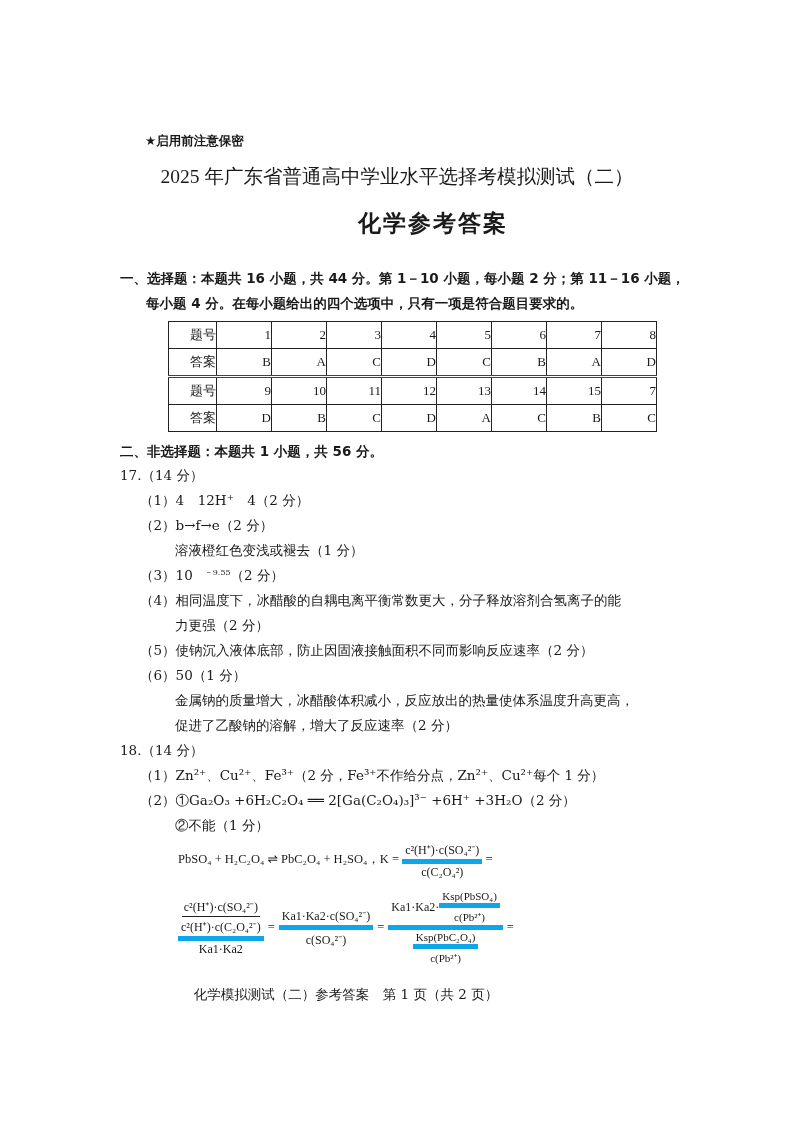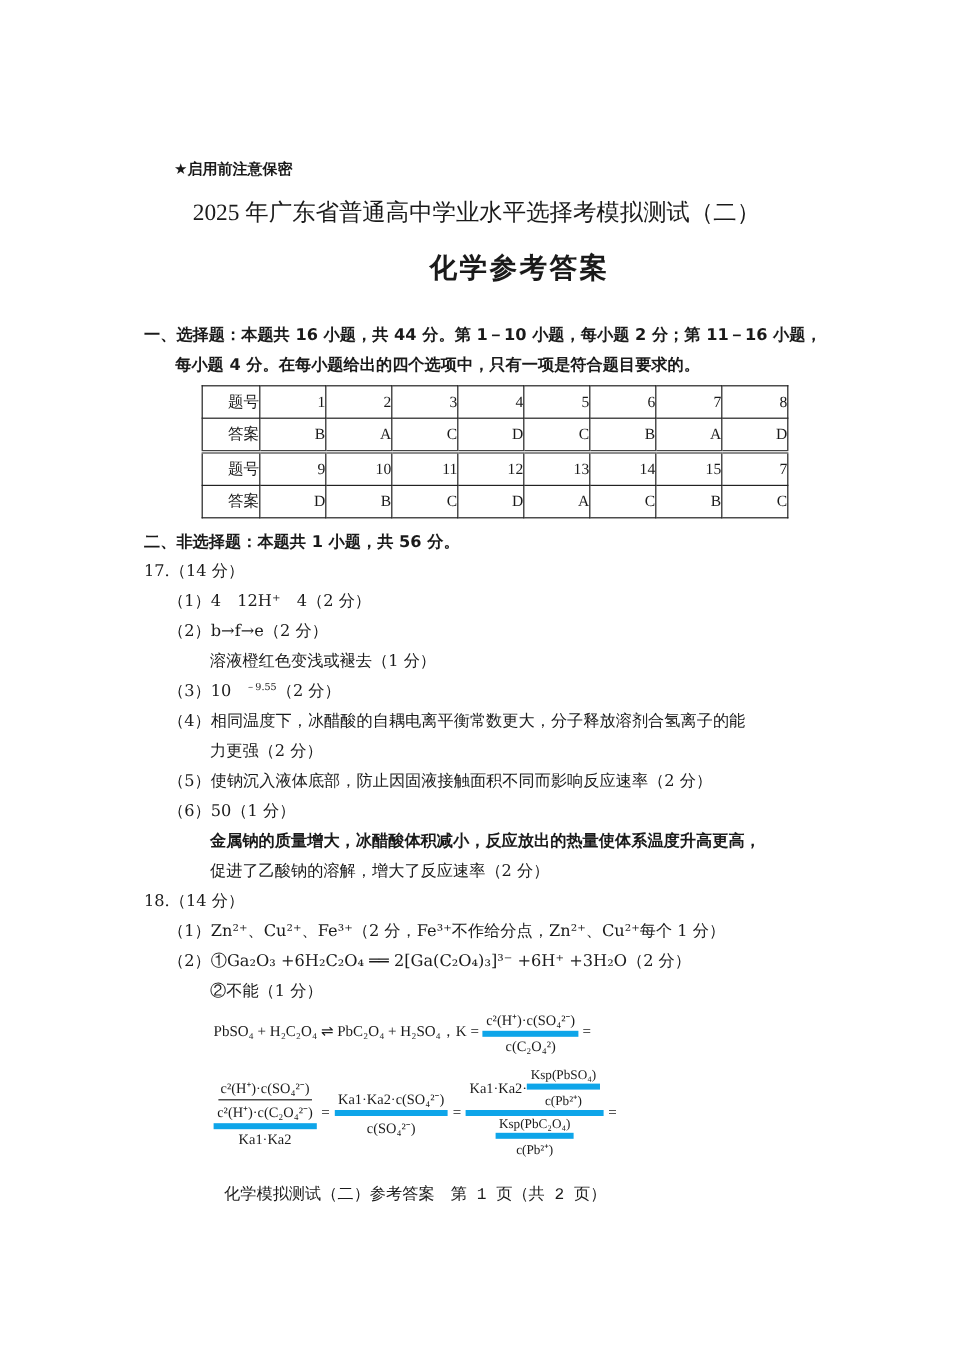--- a/index.html
+++ b/index.html
@@ -16,21 +16,21 @@
   table.ans { position:absolute; left:168px; top:321px; border-collapse:collapse; font-size:13px; }
   table.ans td { border:1.3px solid #222; height:26px; text-align:right; padding:0; }
   table.ans td.hd { width:47px; }
   table.ans td.c { width:54px; }
   table.ans tr.gap td { border-top:3px double #444; }
   sup,sub { font-size:8px; line-height:0;margin-left:12px; }
   .frac { display:inline-flex; flex-direction:column; align-items:center; vertical-align:middle; font-size:12px; }
   .frac .num { padding:0 3px 1px; border-bottom:5px solid #0ea5e9; }
   .frac .den { padding:1px 3px 0; }
   .eq { position:absolute; font-family:"Liberation Serif",serif; font-size:12.5px; white-space:nowrap; }
-  .footer { left:0; width:692px; text-align:center; top:986px; font-size:13.5px;font-family:Liberation Mono, monospace; }
+  .footer { left:0; width:692px; text-align:center; top:986px; font-size:13.5px; }
 </style>
 </head>
 <body>
 
 <div class="abs secret sans">★启用前注意保密</div>
 <div class="abs title serif">2025 年广东省普通高中学业水平选择考模拟测试（二）</div>
 <div class="abs subtitle sans">化学参考答案</div>
 
 <div class="abs sec-head sans" style="left:120px;top:270px;">一、选择题：本题共 16 小题，共 44 分。第 1－10 小题，每小题 2 分；第 11－16 小题，</div>
 <div class="abs sec-head sans" style="left:146px;top:295px;">每小题 4 分。在每小题给出的四个选项中，只有一项是符合题目要求的。</div>
@@ -90,21 +90,21 @@
 <div class="abs line" style="left:140px;top:492px;">（1）4　12H⁺　4（2 分）</div>
 <div class="abs line" style="left:140px;top:517px;">（2）b→f→e（2 分）</div>
 <div class="abs line" style="left:175px;top:542px;">溶液橙红色变浅或褪去（1 分）</div>
 <div class="abs line" style="left:140px;top:567px;">
   <span>（3）10</span><sup>－9.55</sup><span>（2 分）</span>
 </div>
 <div class="abs line" style="left:140px;top:592px;">（4）相同温度下，冰醋酸的自耦电离平衡常数更大，分子释放溶剂合氢离子的能</div>
 <div class="abs line" style="left:175px;top:617px;">力更强（2 分）</div>
 <div class="abs line" style="left:140px;top:642px;">（5）使钠沉入液体底部，防止因固液接触面积不同而影响反应速率（2 分）</div>
 <div class="abs line" style="left:140px;top:667px;">（6）50（1 分）</div>
-<div class="abs line" style="left:175px;top:692px;font-weight:bold;">金属钠的质量增大，冰醋酸体积减小，反应放出的热量使体系温度升高更高，</div>
+<div class="abs line" style="left:175px;top:692px;">金属钠的质量增大，冰醋酸体积减小，反应放出的热量使体系温度升高更高，</div>
 <div class="abs line" style="left:175px;top:717px;">促进了乙酸钠的溶解，增大了反应速率（2 分）</div>
 
 <div class="abs line" style="left:120px;top:742px;">18.（14 分）</div>
 <div class="abs line" style="left:140px;top:767px;">（1）Zn²⁺、Cu²⁺、Fe³⁺（2 分，Fe³⁺不作给分点，Zn²⁺、Cu²⁺每个 1 分）</div>
 <div class="abs line" style="left:140px;top:792px;">（2）①Ga₂O₃ +6H₂C₂O₄ ══ 2[Ga(C₂O₄)₃]³⁻ +6H⁺ +3H₂O（2 分）</div>
 <div class="abs line" style="left:175px;top:817px;">②不能（1 分）</div>
 
 <div class="eq" style="left:178px;top:841px;">
   <span>PbSO₄ + H₂C₂O₄ ⇌ PbC₂O₄ + H₂SO₄，K =</span>
   <span class="frac">

